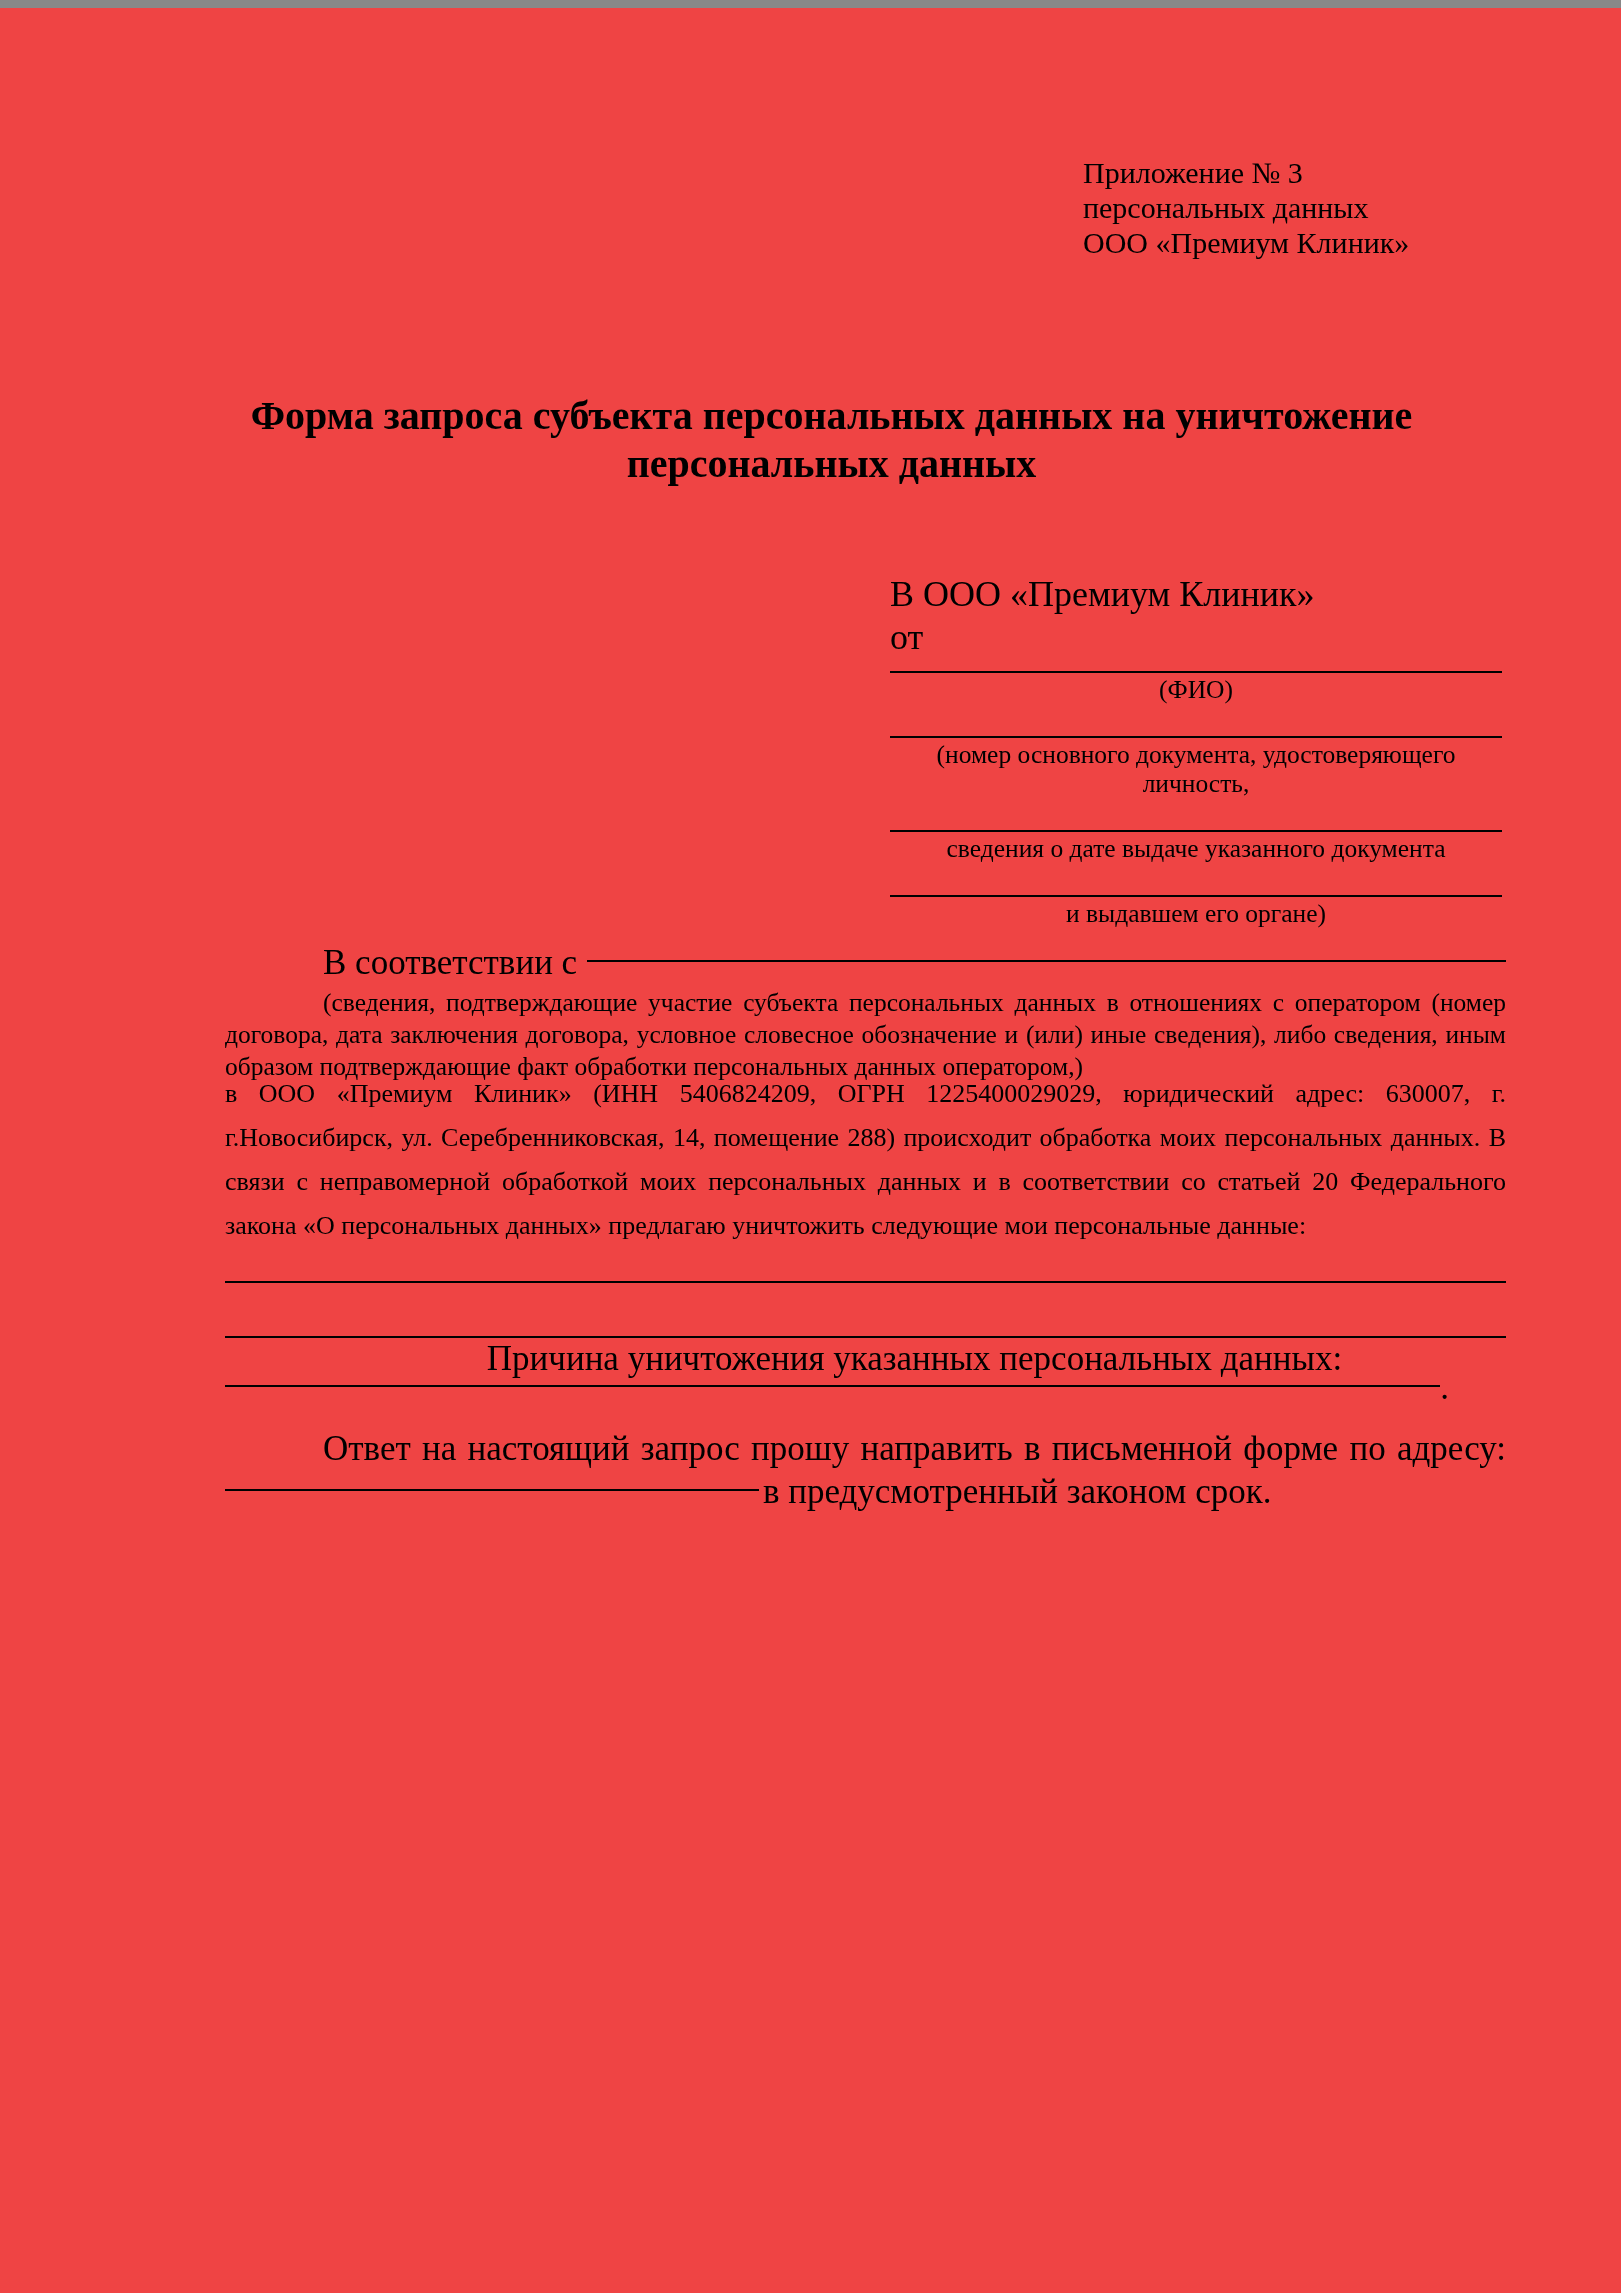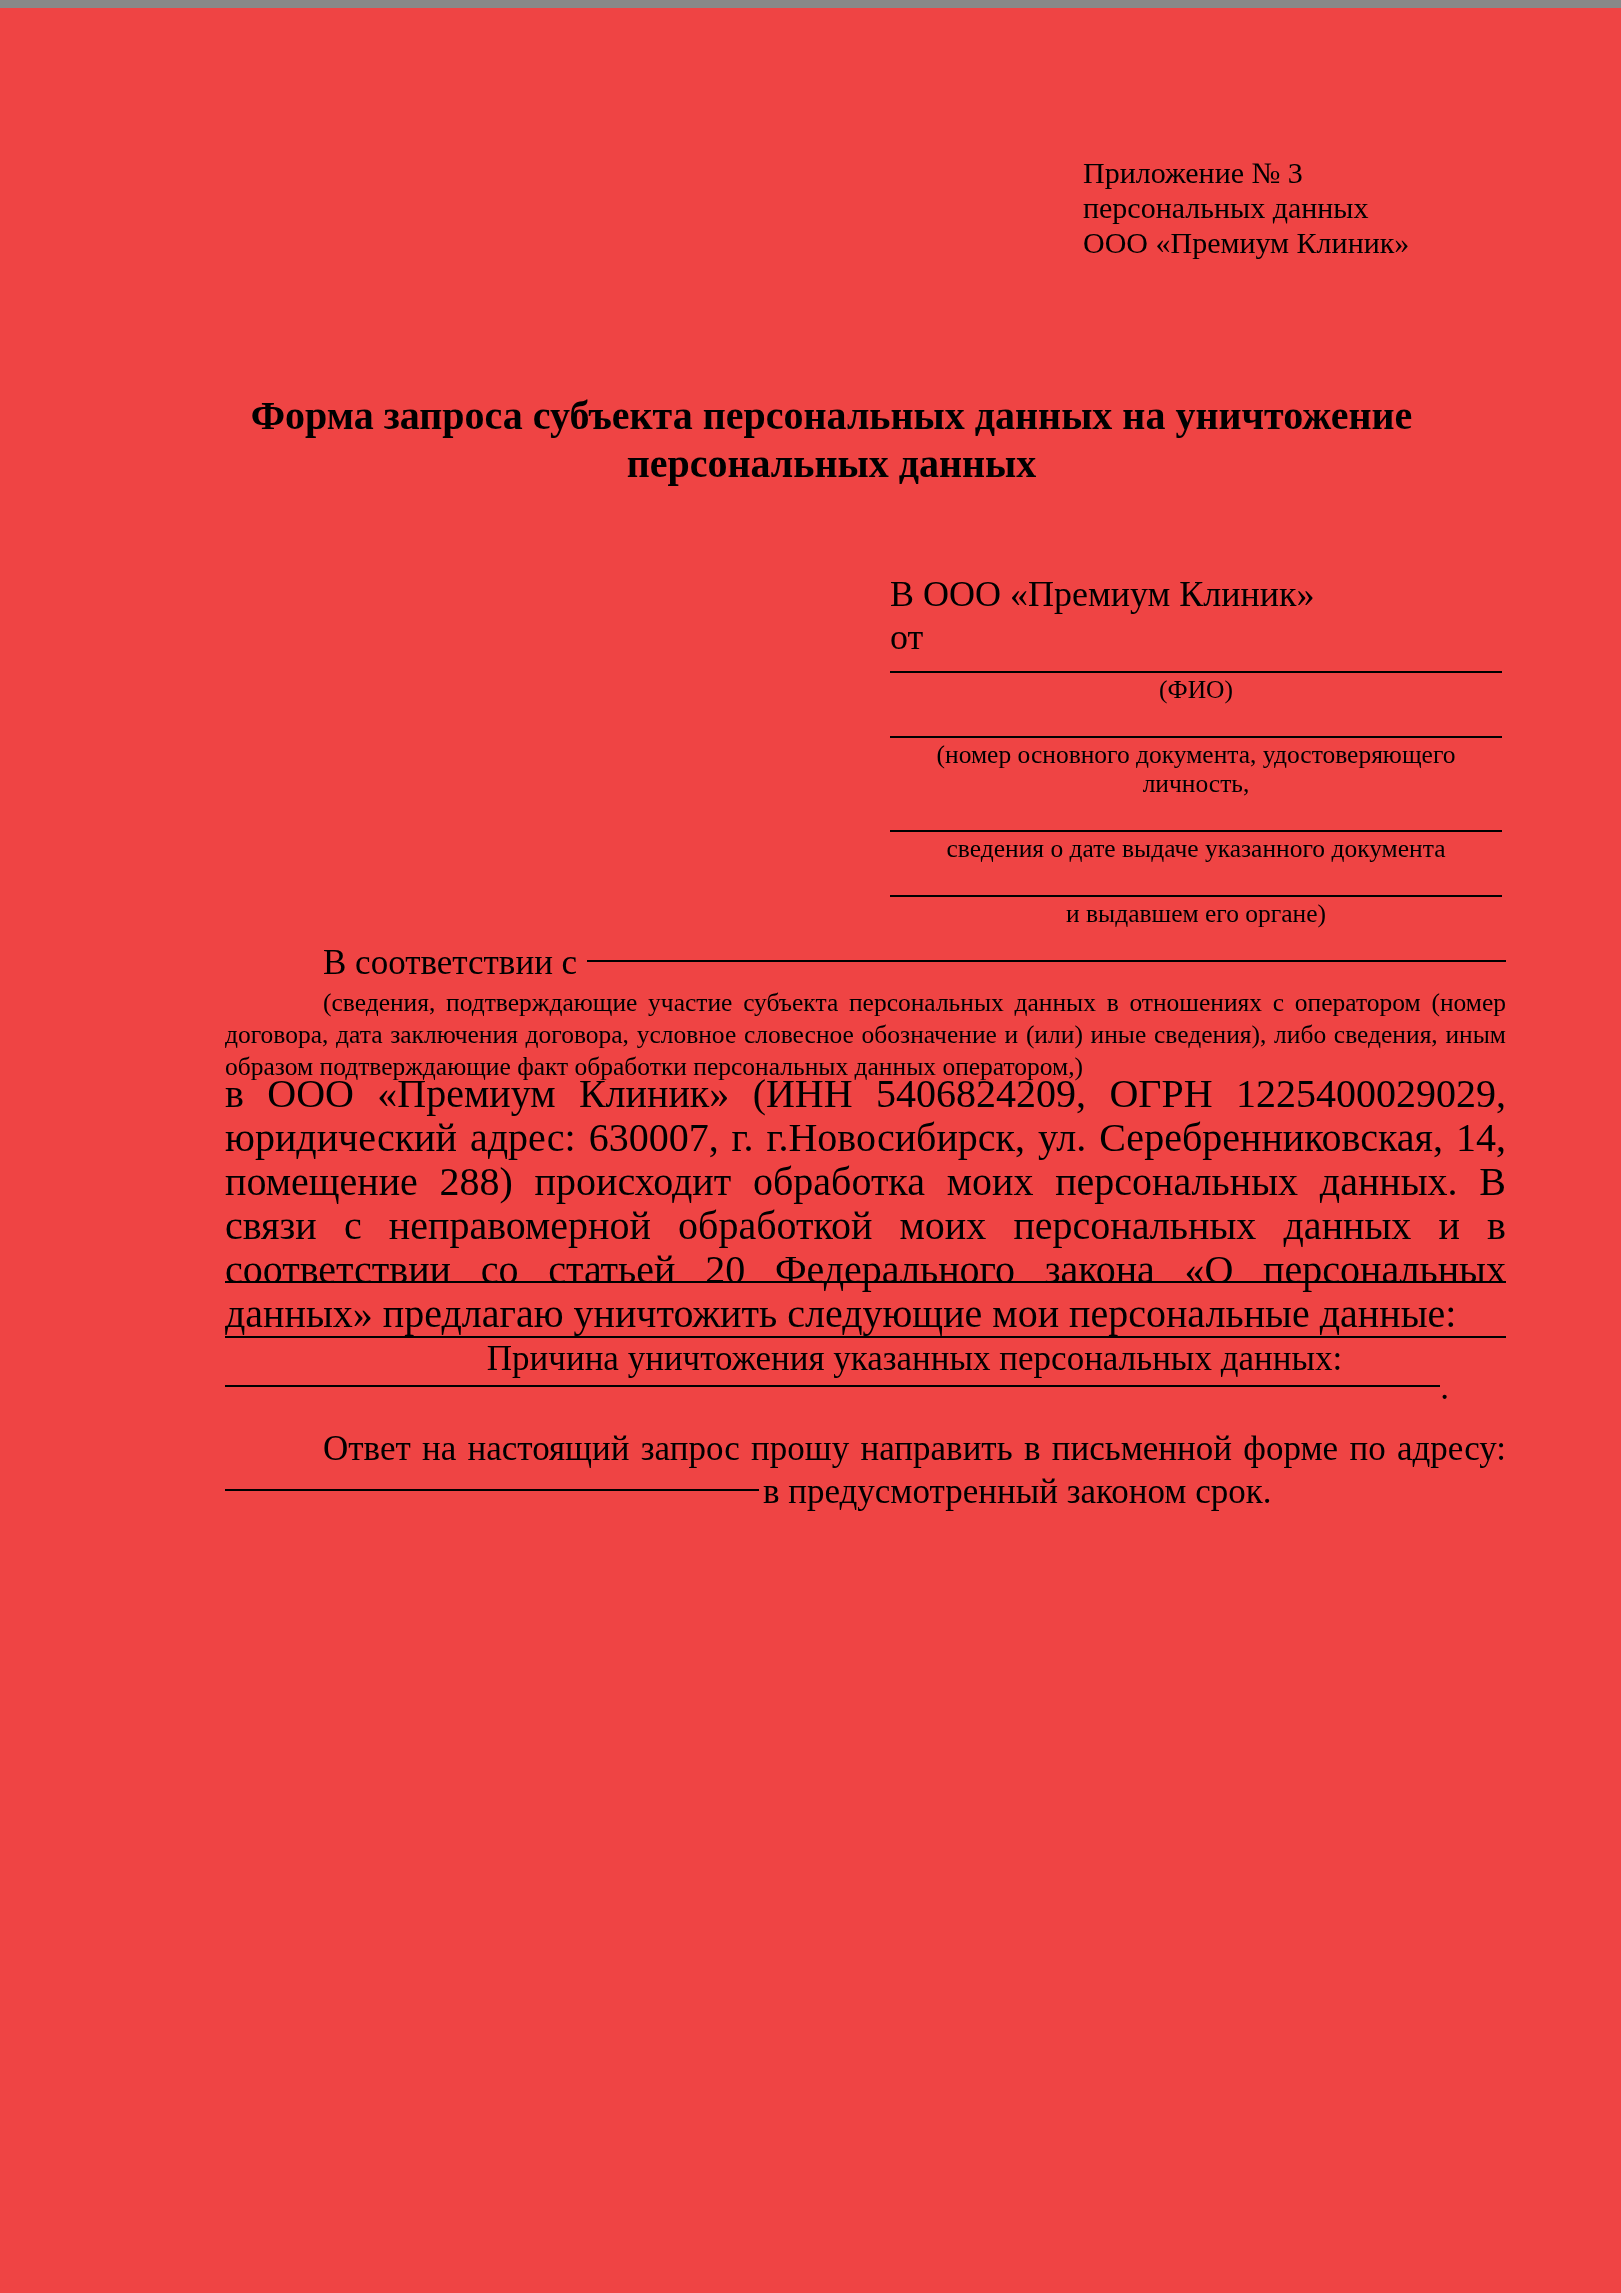--- a/index.html
+++ b/index.html
@@ -28,21 +28,21 @@
   .caption { font-size:25.5px; line-height:29px; text-align:center; margin-top:2px; }
 
   
   .col { left:225px; width:1281px; }
   .line-row { display:flex; align-items:center; height:43px; font-size:35px; }
   .fill { border-bottom:2.9px solid #000; margin-bottom:2.9px; }
   .fill.grow { flex:1 1 auto; margin-left:9.8px; }
 
   .accordance { top:933px; padding-left:98px; width:1183px; }
   .fineprint  { top:979px; font-size:25.5px; line-height:32px; text-align:justify; text-indent:98px; margin:0; }
-  .mainpar    { top:1064px; font-size:40px; line-height:44px; text-align:justify; margin:0; }
+  .mainpar    { top:1064px; font-size:26px; line-height:44px; text-align:justify; margin:0; }
 
   .rule-full-1 { top:1273px; }
   .rule-full-2 { top:1328px; }
 
   .reason-row { top:1331px; padding-left:98px; width:1183px;flex-direction:column; }
   .period-row { top:1358px; padding-right:57px; width:1224px; }
   .period-row .fill { margin-left:0; }
 
   .answer { top:1419px; font-size:35px; line-height:44px; text-align:justify; text-align-last:justify; text-indent:98px; margin:0; }
 

